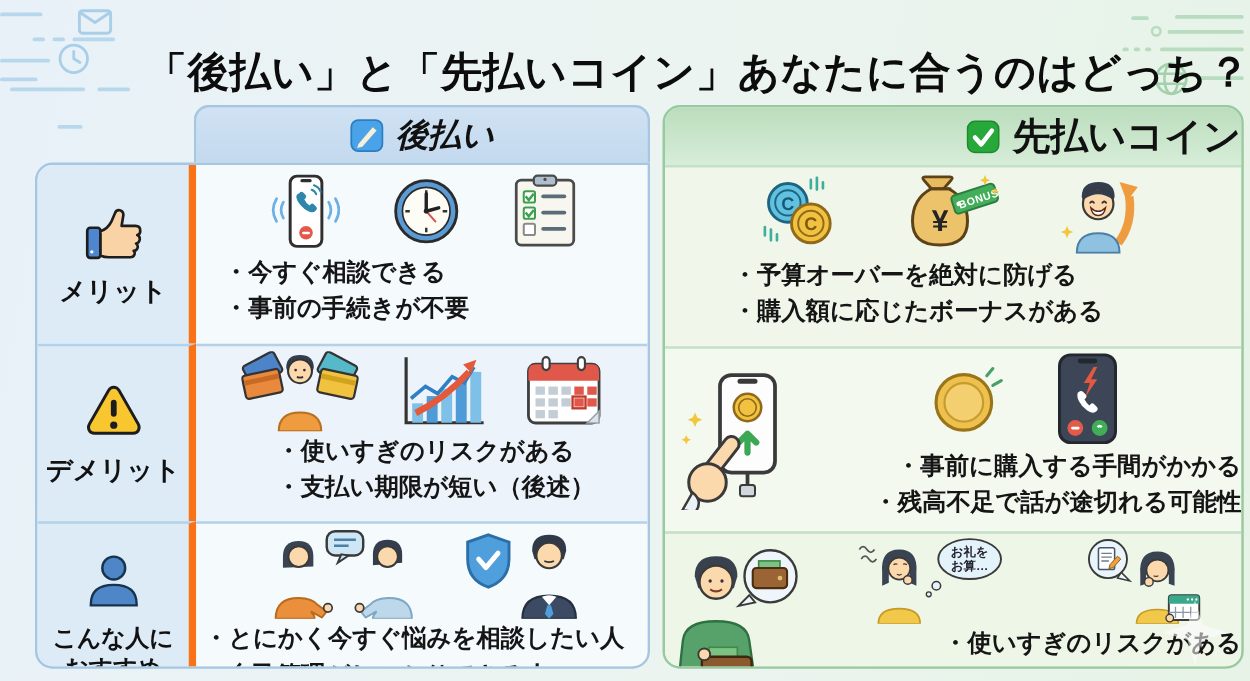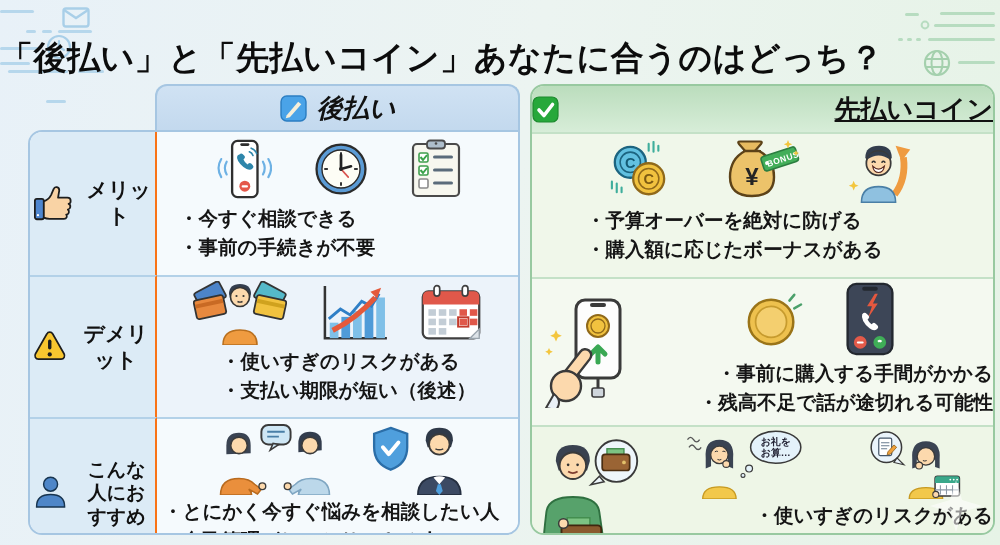--- a/index.html
+++ b/index.html
@@ -5,39 +5,39 @@
   html,body{margin:0;padding:0;}
   body{font-family:"Liberation Sans","DejaVu Sans",sans-serif;}
   .stage{position:relative;width:1000px;height:545px;overflow:hidden;
     background:linear-gradient(100deg,#e8f1f8 0%,#ecf4f1 50%,#e6f3e6 100%);}
   
   .decor{position:absolute;pointer-events:none;}
   .dline{position:absolute;height:3px;border-radius:2px;}
   .dblue{background:#b6d7ec;}
   .dgreen{background:#b7dcc0;}
   
-  .title{position:absolute;top:20px;left:0;width:100%;text-align:left;
+  .title{position:absolute;top:20px;left:0;width:100%;text-align:right;
     font-size:33px;font-weight:900;color:#0c0c0c;letter-spacing:.5px;margin-top:16px;}
   
   .hdr{position:absolute;top:84px;height:46px;display:flex;align-items:center;justify-content:center;
     gap:10px;font-size:26px;font-weight:900;color:#111;box-sizing:border-box;
     border-radius:12px 12px 0 0;font-style:italic;}
   .hdr-post{left:155px;width:365px;background:linear-gradient(180deg,#d0e2f3,#c3d9ee);
     border:2px solid #a6c6e2;border-bottom:none;}
   
   .panel-left{position:absolute;left:28px;top:130px;width:492px;height:405px;box-sizing:border-box;
     border:2px solid #a6c6e2;border-radius:14px 0 14px 14px;background:#f4f9fc;overflow:hidden;
     display:grid;grid-template-columns:127px 1fr;grid-template-rows:repeat(3,1fr);}
   .panel-right{position:absolute;left:530px;top:84px;width:465px;height:451px;box-sizing:border-box;
     border:2px solid #98c9a0;border-radius:14px;overflow:hidden;background:#f2f8ee;
     display:grid;grid-template-rows:46px 1fr 1fr 1fr;}
-  .hdr-pre{display:flex;align-items:center;justify-content:space-between;gap:10px;
-    font-size:26px;font-weight:900;color:#111;
-    background:linear-gradient(180deg,#bbddbd,#d7edd8);text-decoration:underline;}
-  .lbl{background:#dcebf6;border-right:2px solid #f97316;display:flex;flex-direction:row;
+  .hdr-pre{display:flex;align-items:center;justify-content:flex-end;gap:10px;
+    font-size:30px;font-weight:900;color:#111;
+    background:linear-gradient(180deg,#bbddbd,#d7edd8);}
+  .lbl{background:#dcebf6;border-right:6px solid #f97316;display:flex;flex-direction:column;
     align-items:center;justify-content:center;gap:7px;}
   .lbl-t{font-size:21px;font-weight:800;color:#111;text-align:center;line-height:1.25;}
   .lbl-t.wrap{font-size:19px;width:5.3em;}
   .cell{display:flex;flex-direction:column;justify-content:center;padding:4px 0 6px 0;box-sizing:border-box;}
   .bg-b1{background:#f5fafd;} .bg-b2{background:#ecf3fa;align-items:center;} .bg-b3{background:#f5fafd;}
   .bg-g1{background:#f0f7ea;} .bg-g2{background:#f4f9f0;} .bg-g3{background:#eef6e7;}
   .bt-blue{border-top:2px solid #b3d1e8;}
   .bt-green{border-top:2px solid #c4e1c7;}
   .icons{display:flex;align-items:center;justify-content:center;gap:40px;flex:1;min-height:0;}
   .icons.tight{gap:30px;}

